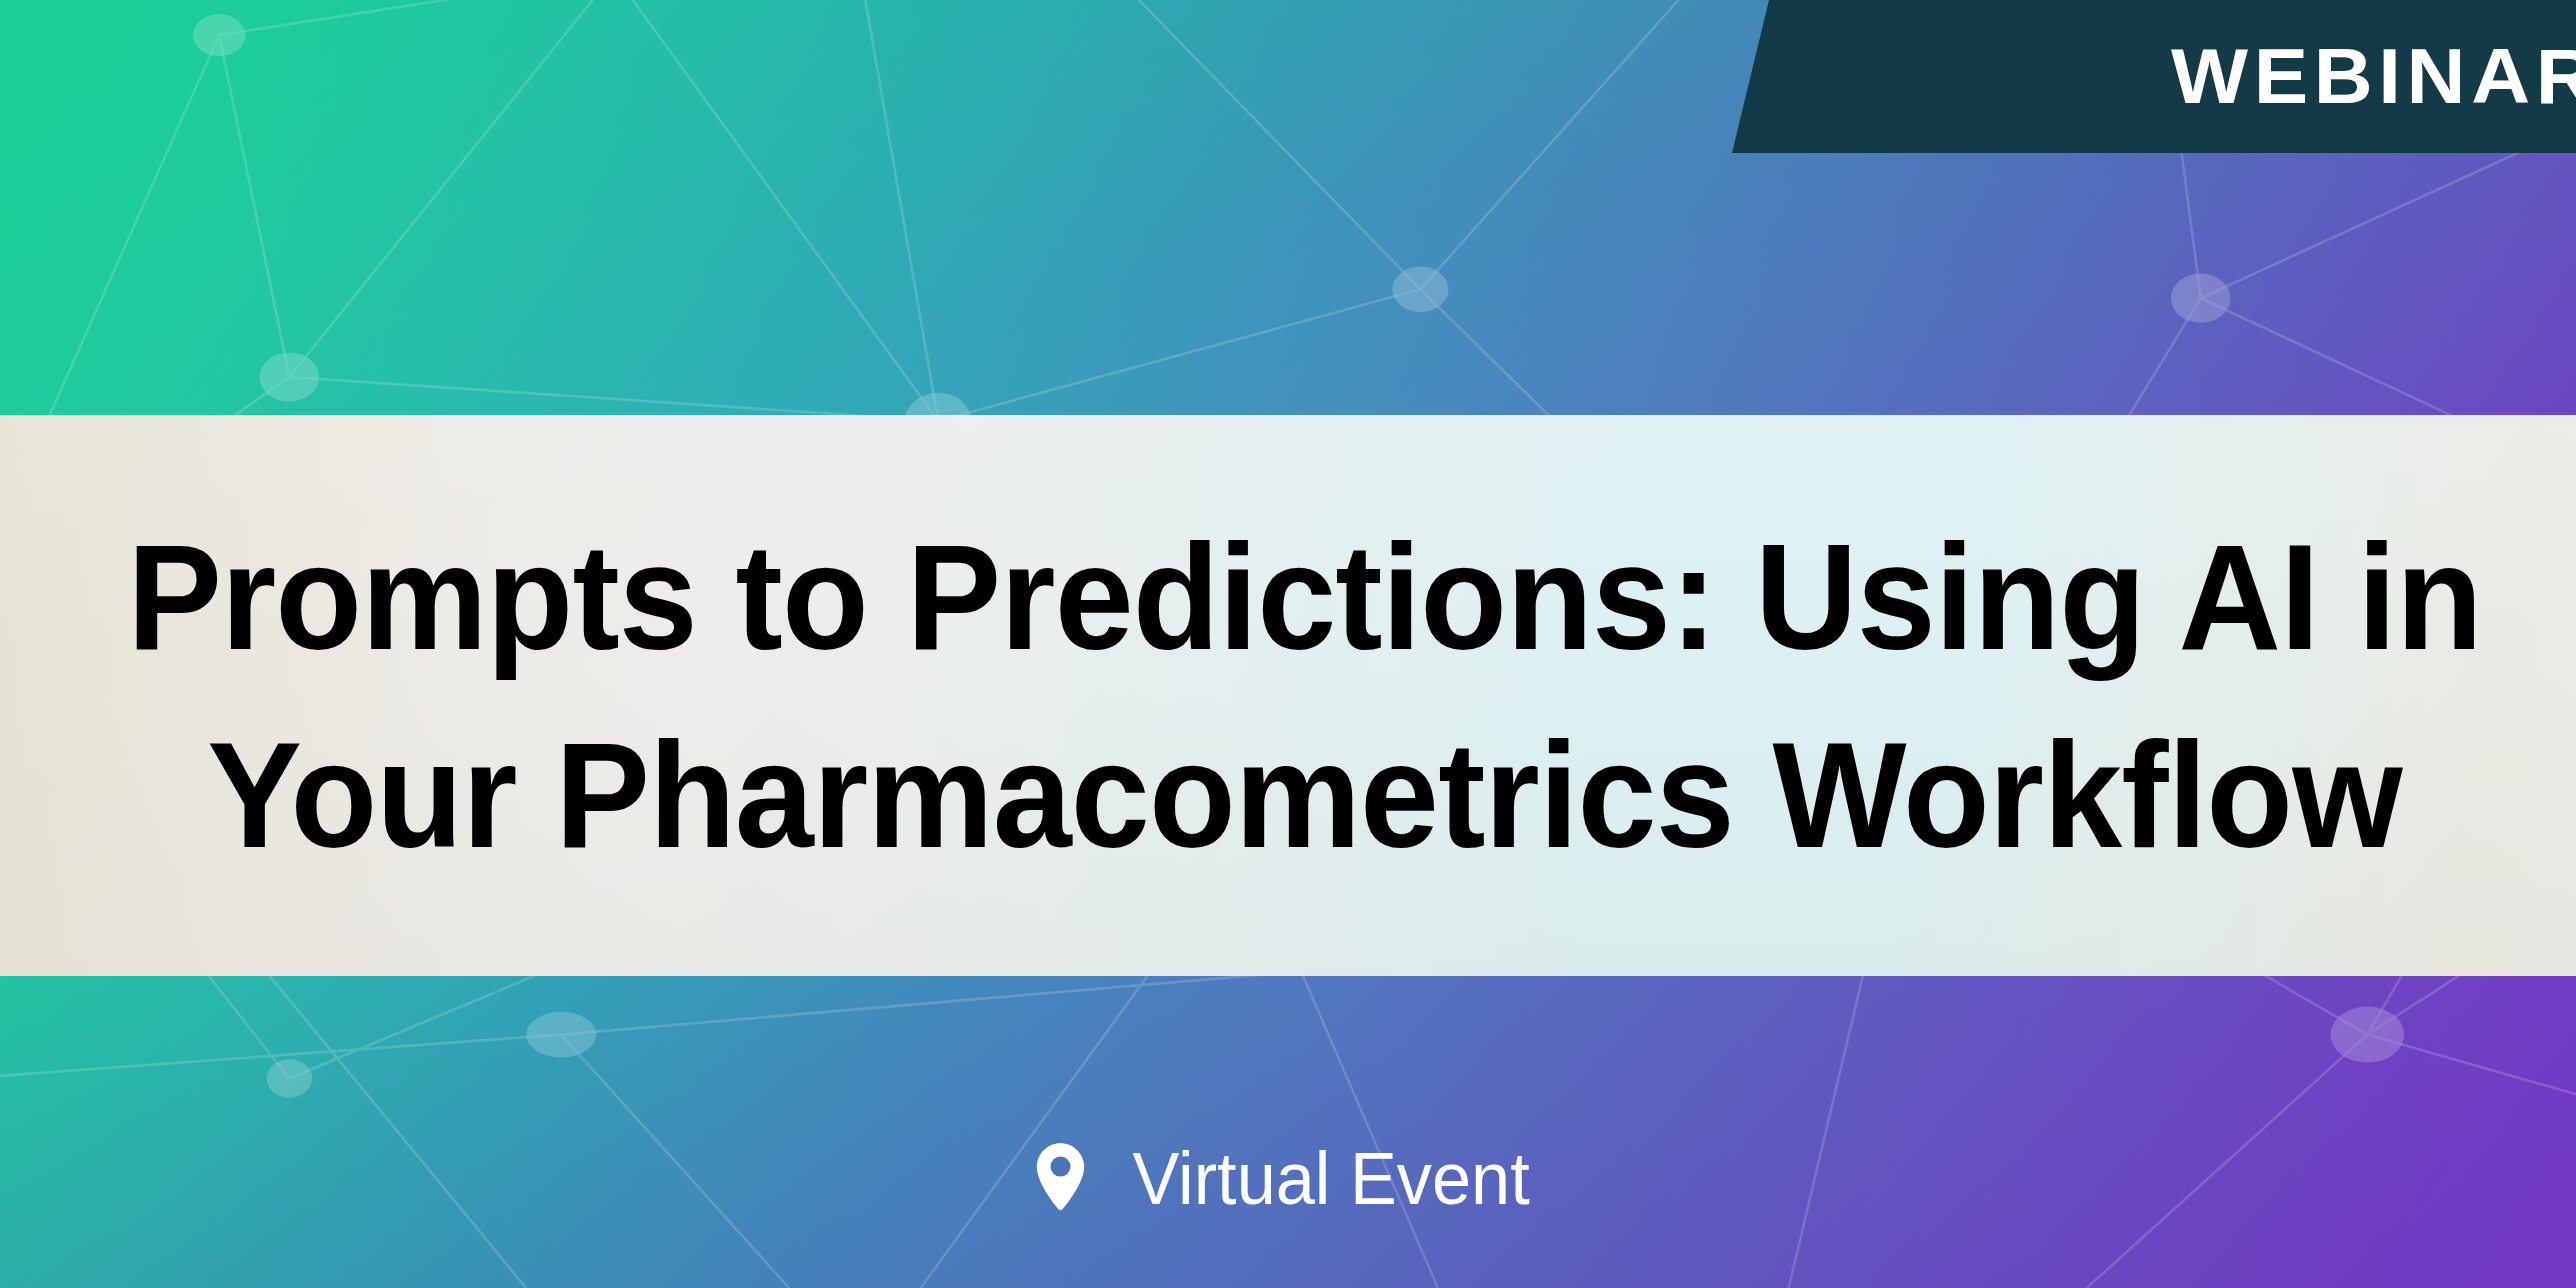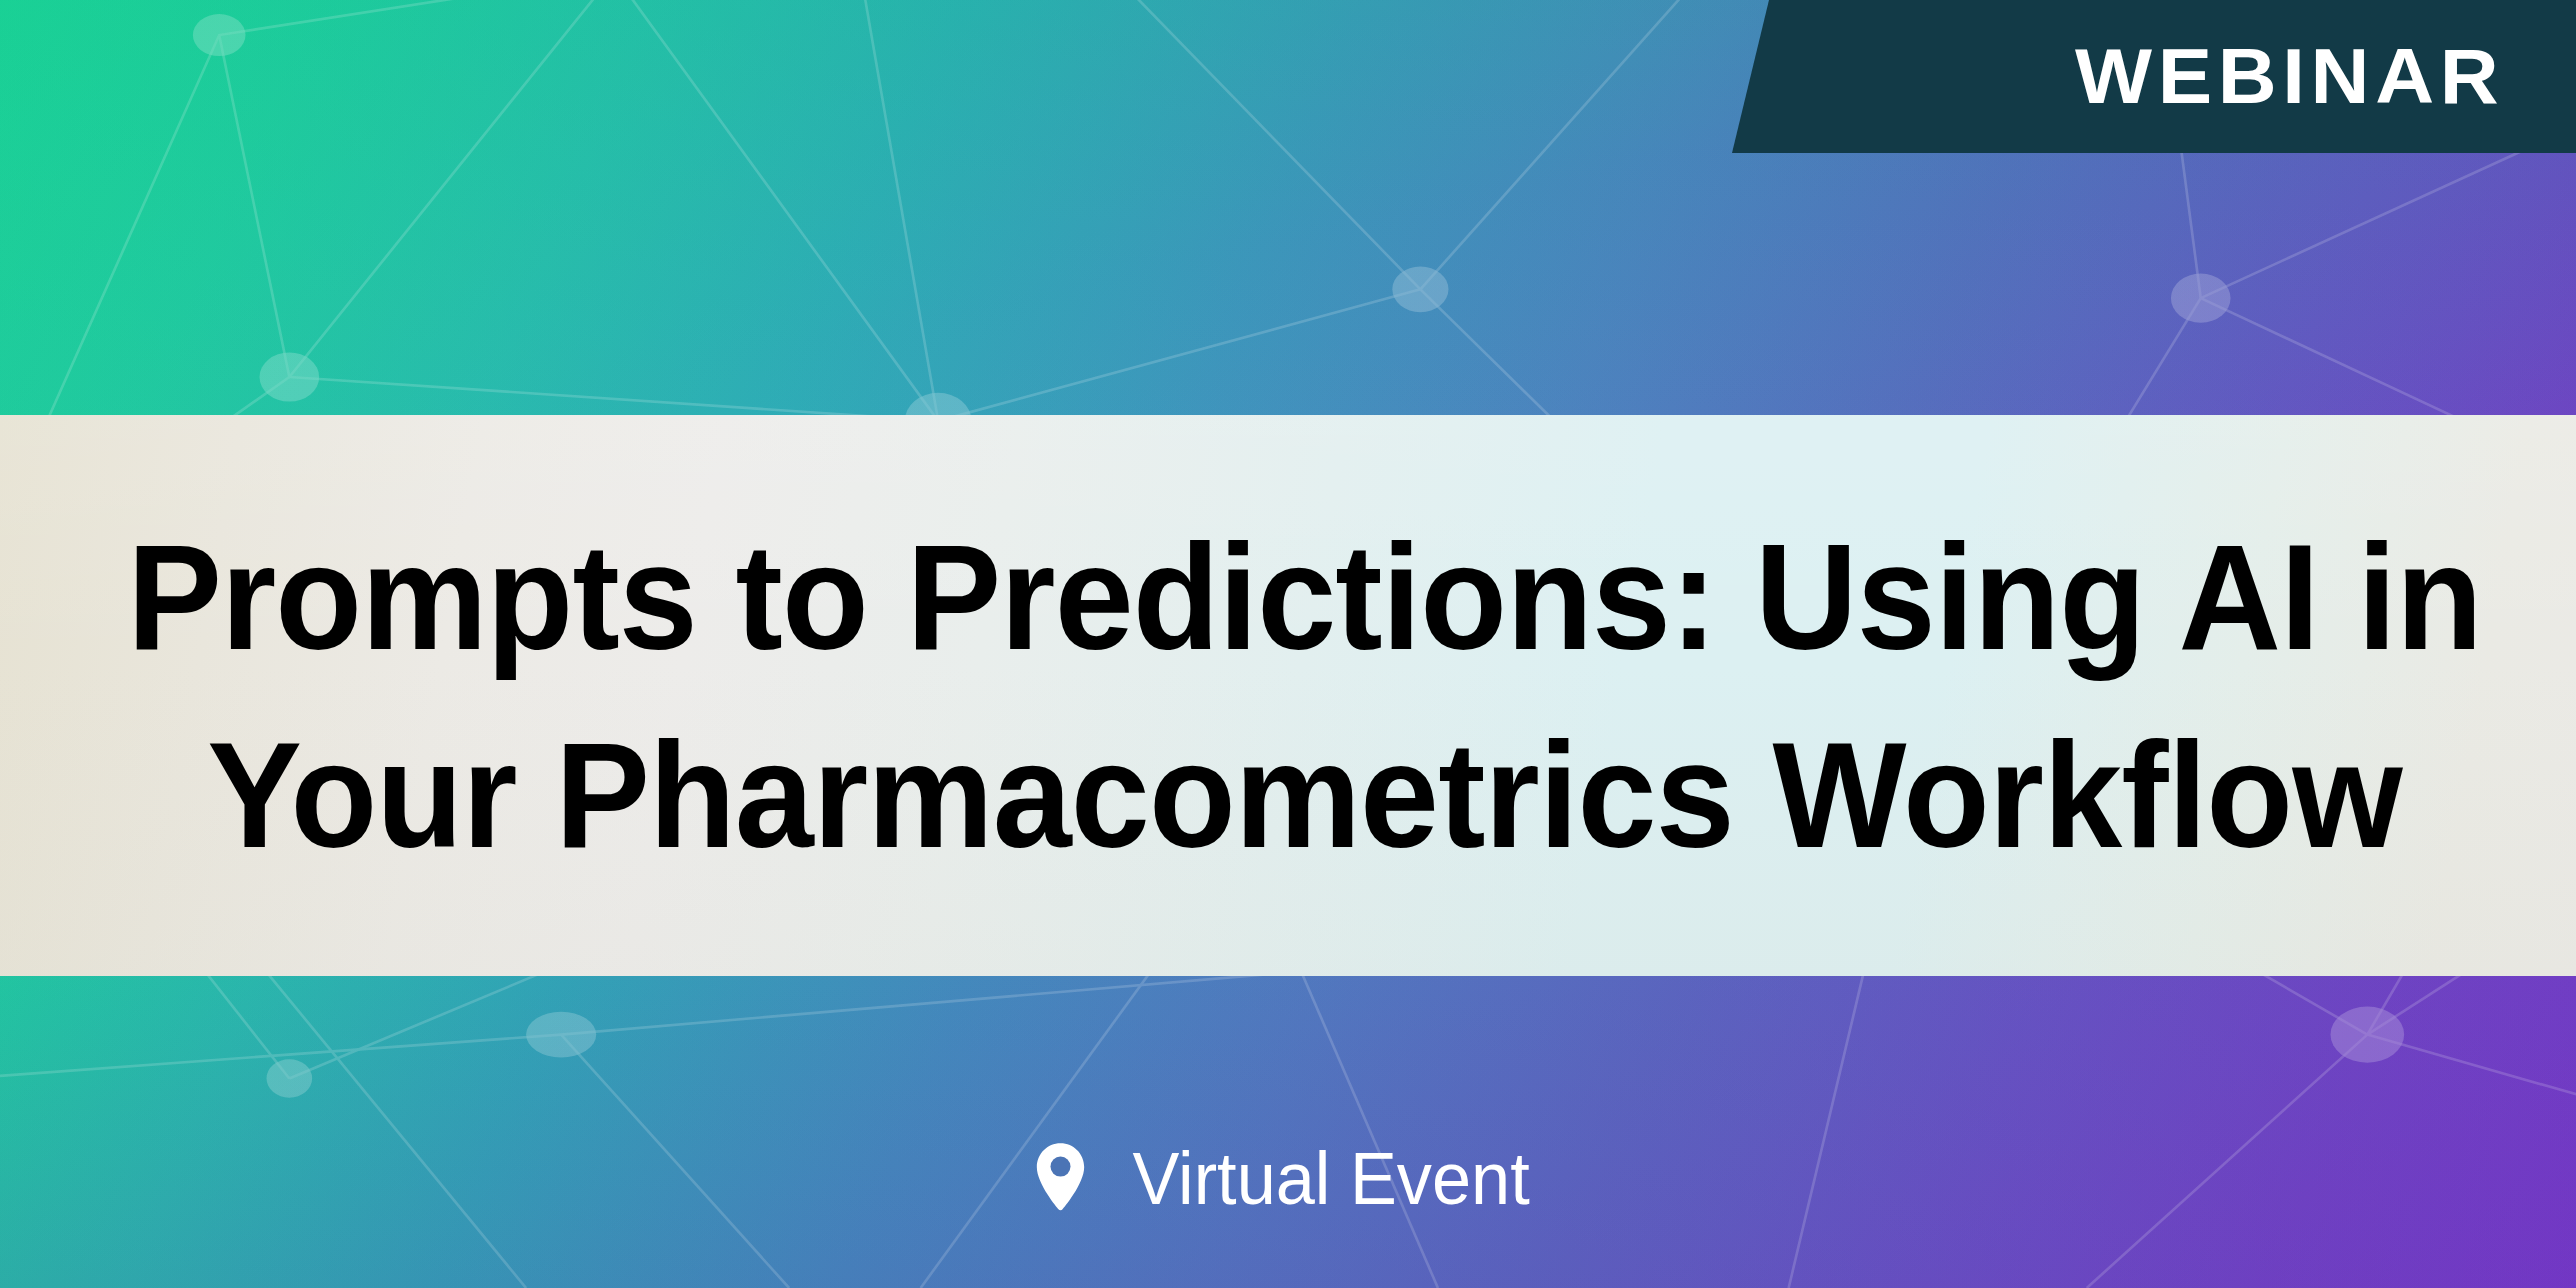--- a/index.html
+++ b/index.html
@@ -61,21 +61,21 @@
   .badge {
     position: absolute;
     top: 0;
     left: 1732px;
     width: 844px;
     height: 153px;
     background: #123a47;
     clip-path: polygon(37px 0, 844px 0, 844px 153px, 0 153px);
     display: flex;
     align-items: center;
-    justify-content: center;
+    justify-content: flex-end;
   }
   .badge-label {
     color: #ffffff;
     font-family: "Liberation Sans", sans-serif;
     font-weight: 700;
     font-size: 77px;
     letter-spacing: 5.3px;
     line-height: 1;
     margin-left: 246px;
     transform: scaleX(1.06);

